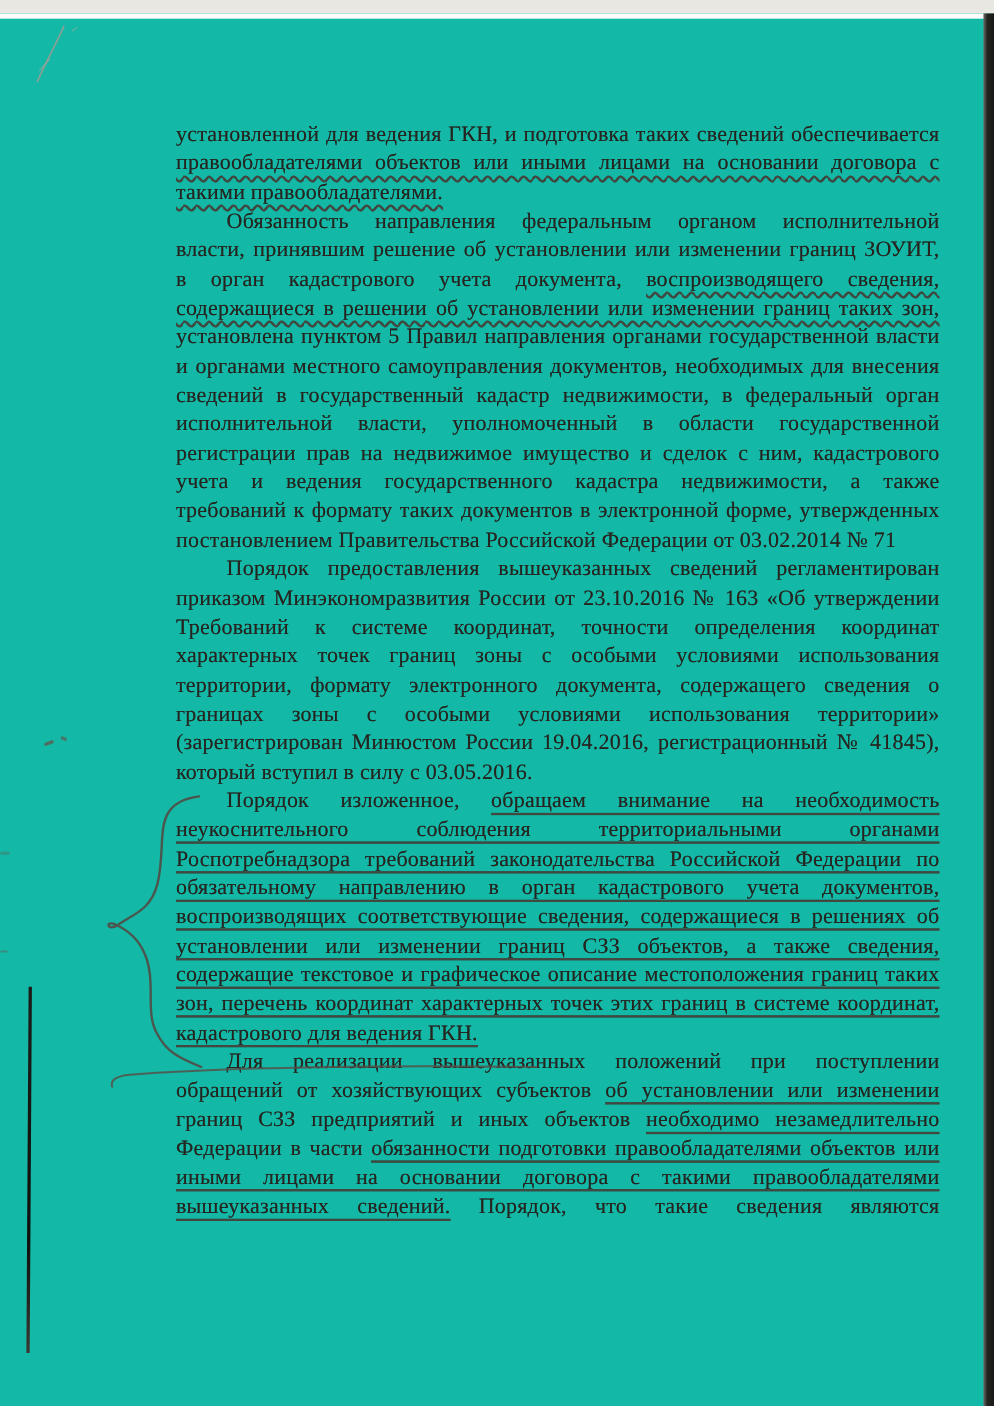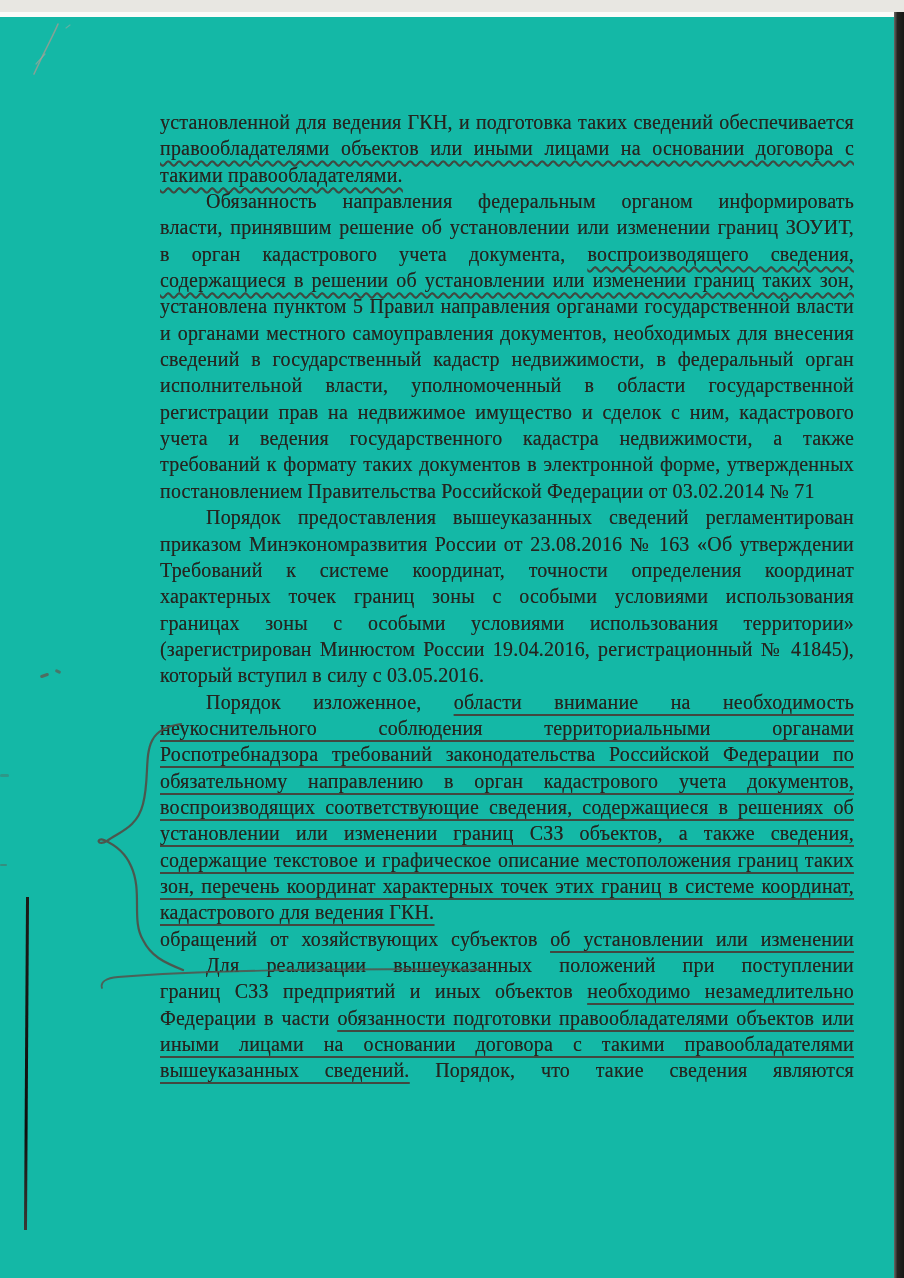--- a/index.html
+++ b/index.html
@@ -59,50 +59,51 @@
   <svg class="pencil-svg" style="left:18px;top:6px;" width="60" height="64" viewBox="0 0 60 64">
     <path d="M40 6 C36 16, 26 34, 16 56" stroke="#a09c92" stroke-width="1.6" fill="none" stroke-linecap="round" opacity="0.8"></path>
     <path d="M18 46 L27 36" stroke="#aaa69c" stroke-width="1.2" fill="none" stroke-linecap="round" opacity="0.6"></path>
     <path d="M48 10 l4 -3" stroke="#b0aca2" stroke-width="1.2" fill="none" stroke-linecap="round" opacity="0.5"></path>
   </svg>
 
   <div class="text-block" id="text-block">
       <div class="line"><span>установленной для ведения ГКН, и подготовка таких сведений обеспечивается</span></div>
       <div class="line"><span class="u wavy">правообладателями объектов или иными лицами на основании договора с</span></div>
       <div class="line last"><span class="u wavy">такими правообладателями.</span></div>
-      <div class="line ind"><span>Обязанность направления федеральным органом информировать</span></div>
+      <div class="line ind"><span>Обязанность направления федеральным органом исполнительной</span></div>
       <div class="line"><span>власти, принявшим решение об установлении или изменении границ ЗОУИТ,</span></div>
       <div class="line"><span>в орган кадастрового учета документа, </span><span class="u wavy">воспроизводящего сведения,</span></div>
       <div class="line"><span class="u wavy">содержащиеся в решении об установлении или изменении границ таких зон,</span></div>
       <div class="line"><span>установлена пунктом 5 Правил направления органами государственной власти</span></div>
       <div class="line"><span>и органами местного самоуправления документов, необходимых для внесения</span></div>
       <div class="line"><span>сведений в государственный кадастр недвижимости, в федеральный орган</span></div>
       <div class="line"><span>исполнительной власти, уполномоченный в области государственной</span></div>
       <div class="line"><span>регистрации прав на недвижимое имущество и сделок с ним, кадастрового</span></div>
       <div class="line"><span>учета и ведения государственного кадастра недвижимости, а также</span></div>
       <div class="line"><span>требований к формату таких документов в электронной форме, утвержденных</span></div>
       <div class="line last"><span>постановлением Правительства Российской Федерации от 03.02.2014 № 71</span></div>
       <div class="line ind"><span>Порядок предоставления вышеуказанных сведений регламентирован</span></div>
-      <div class="line"><span>приказом Минэкономразвития России от 23.08.2016 № 163 «Об утверждении</span></div>
+      <div class="line"><span>приказом Минэкономразвития России от 23.10.2016 № 163 «Об утверждении</span></div>
       <div class="line"><span>Требований к системе координат, точности определения координат</span></div>
       <div class="line"><span>характерных точек границ зоны с особыми условиями использования</span></div>
+      <div class="line"><span>территории, формату электронного документа, содержащего сведения о</span></div>
       <div class="line"><span>границах зоны с особыми условиями использования территории»</span></div>
       <div class="line"><span>(зарегистрирован Минюстом России 19.04.2016, регистрационный № 41845),</span></div>
       <div class="line last"><span>который вступил в силу с 03.05.2016.</span></div>
-      <div class="line ind"><span>Порядок изложенное, </span><span class="u">области внимание на необходимость</span></div>
+      <div class="line ind"><span>Порядок изложенное, </span><span class="u">обращаем внимание на необходимость</span></div>
       <div class="line"><span class="u">неукоснительного соблюдения территориальными органами</span></div>
       <div class="line"><span class="u">Роспотребнадзора требований законодательства Российской Федерации по</span></div>
       <div class="line"><span class="u">обязательному направлению в орган кадастрового учета документов,</span></div>
       <div class="line"><span class="u">воспроизводящих соответствующие сведения, содержащиеся в решениях об</span></div>
       <div class="line"><span class="u">установлении или изменении границ СЗЗ объектов, а также сведения,</span></div>
       <div class="line"><span class="u">содержащие текстовое и графическое описание местоположения границ таких</span></div>
       <div class="line"><span class="u">зон, перечень координат характерных точек этих границ в системе координат,</span></div>
       <div class="line last"><span class="u">кадастрового для ведения ГКН.</span></div>
+      <div class="line ind"><span>Для реализации вышеуказанных положений при поступлении</span></div>
       <div class="line"><span>обращений от хозяйствующих субъектов </span><span class="u">об установлении или изменении</span></div>
-      <div class="line ind"><span>Для реализации вышеуказанных положений при поступлении</span></div>
       <div class="line"><span>границ СЗЗ предприятий и иных объектов </span><span class="u">необходимо незамедлительно</span></div>
       <div class="line"><span>Федерации в части </span><span class="u">обязанности подготовки правообладателями объектов или</span></div>
       <div class="line"><span class="u">иными лицами на основании договора с такими правообладателями</span></div>
       <div class="line"><span class="u">вышеуказанных сведений.</span><span> Порядок, что такие сведения являются</span></div>
     </div>
 
   <svg class="pencil-svg" style="left:93px;top:708px;" width="95" height="256" viewBox="0 0 95 256">
     <path d="M88 4
              C 42 10, 60 46, 50 84
              C 44 108, 26 112, 14 121

